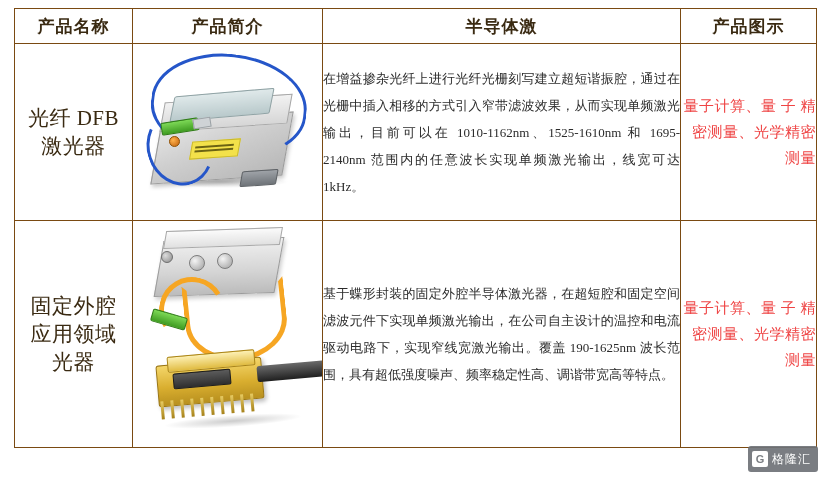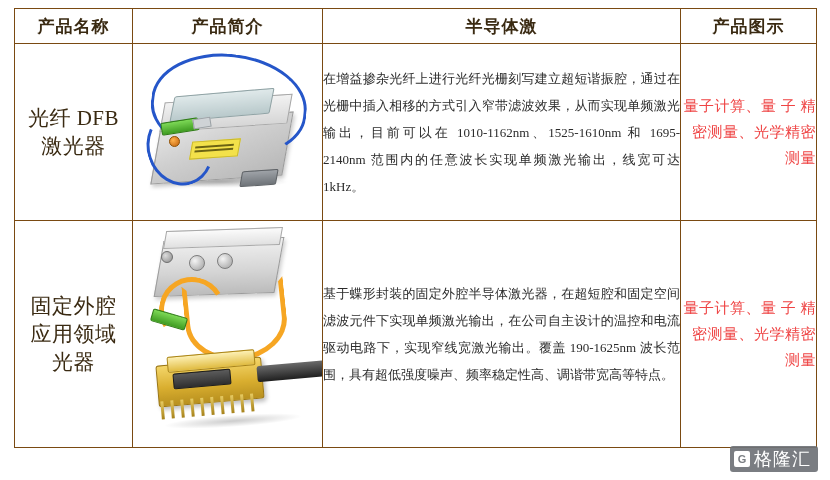--- a/index.html
+++ b/index.html
@@ -339,21 +339,21 @@
     font-size: 11px;
     font-weight: bold;
     display: flex;
     align-items: center;
     justify-content: center;
     border-radius: 2px;
     font-family: "Liberation Sans", sans-serif;
   }
   .watermark .wm-text {
     color: #ffffff;
-    font-size: 18px;
+    font-size: 12px;
     font-family: "Liberation Sans", sans-serif;
     letter-spacing: 1px;
   }
 </style>
 </head>
 <body>
 
 <div class="page">
 
   <table class="spec-table">

